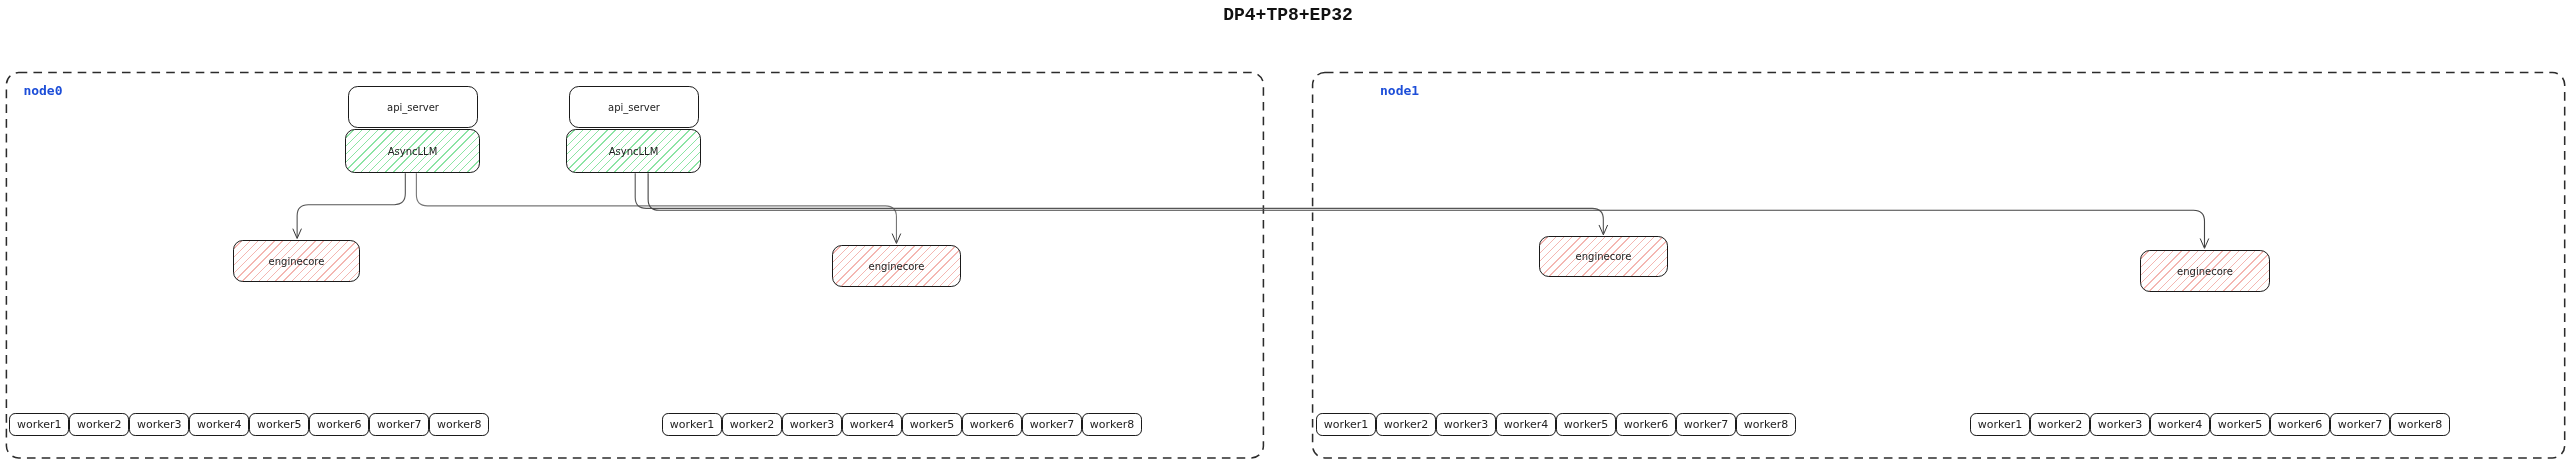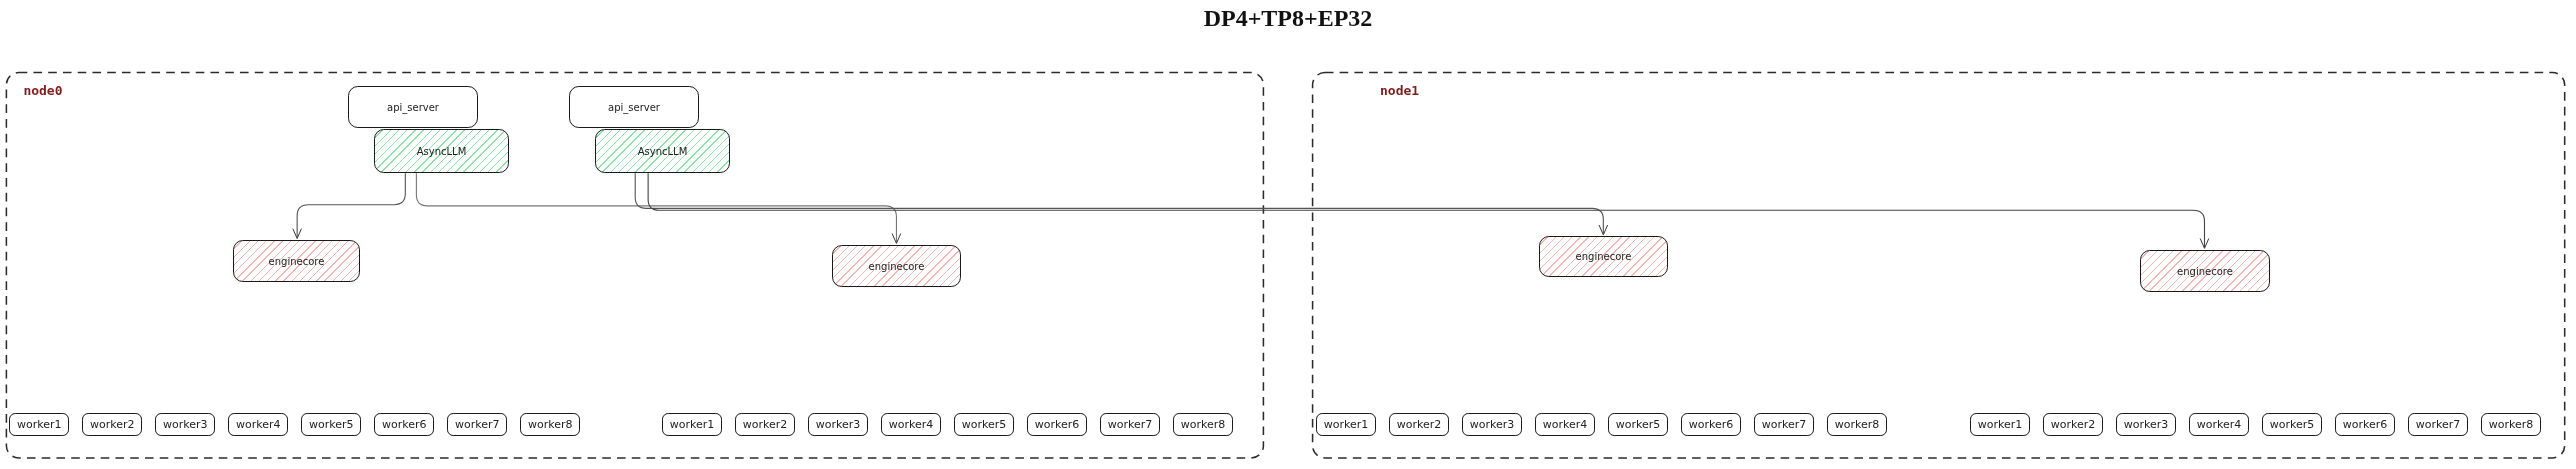--- a/index.html
+++ b/index.html
@@ -8,45 +8,44 @@
     width:2576px;height:469px;
     background:#ffffff;
     font-family:"DejaVu Sans", sans-serif;
     color:#1d1d1d;
     overflow:hidden;
   }
   .underlay{position:absolute;left:0;top:0;width:2576px;height:469px;}
   .title{
     position:absolute;left:0;top:4.9px;width:100%;
     text-align:center;
-    font-family:Liberation Serif, serif;
-    font-size:24px;font-weight:bold;letter-spacing:0px;color:#111;
+    font-family:Liberation Mono, monospace;
+    font-size:18px;font-weight:bold;letter-spacing:0px;color:#111;
   }
   .node-label{
     position:absolute;
     font-family:"DejaVu Sans Mono","Liberation Mono",monospace;
-    font-size:13px;font-weight:bold;color:#7f1d1d;line-height:1;
+    font-size:13px;font-weight:bold;color:#1d4ed8;line-height:1;
   }
   .box{
     position:absolute;box-sizing:border-box;
     border:1.5px solid #1a1a1a;border-radius:9.8px;
     background-color:#ffffff;
     display:flex;align-items:center;justify-content:center;
     font-size:10px;color:#222;
   }
   .hatch-green{
     background-image:repeating-linear-gradient(135deg, rgba(0,0,0,0) 0px, rgba(0,0,0,0) 4.9px, #8ce4a4 4.9px, #8ce4a4 5.8px);
-    margin-left:29px;
   }
   .hatch-red{
     background-image:repeating-linear-gradient(135deg, rgba(0,0,0,0) 0px, rgba(0,0,0,0) 4.9px, #f4b7b2 4.9px, #f4b7b2 5.8px);
   }
   .worker-group{
     position:absolute;top:413px;height:23px;
-    display:flex;gap:13px;
+    display:flex;
   }
   .worker{
     box-sizing:border-box;width:60px;height:23px;
     border:1.5px solid #1a1a1a;border-radius:6.2px;
     background:#ffffff;
     display:flex;align-items:center;justify-content:center;
     font-size:11px;color:#222;flex:0 0 auto;
   }
 </style>
 </head>

